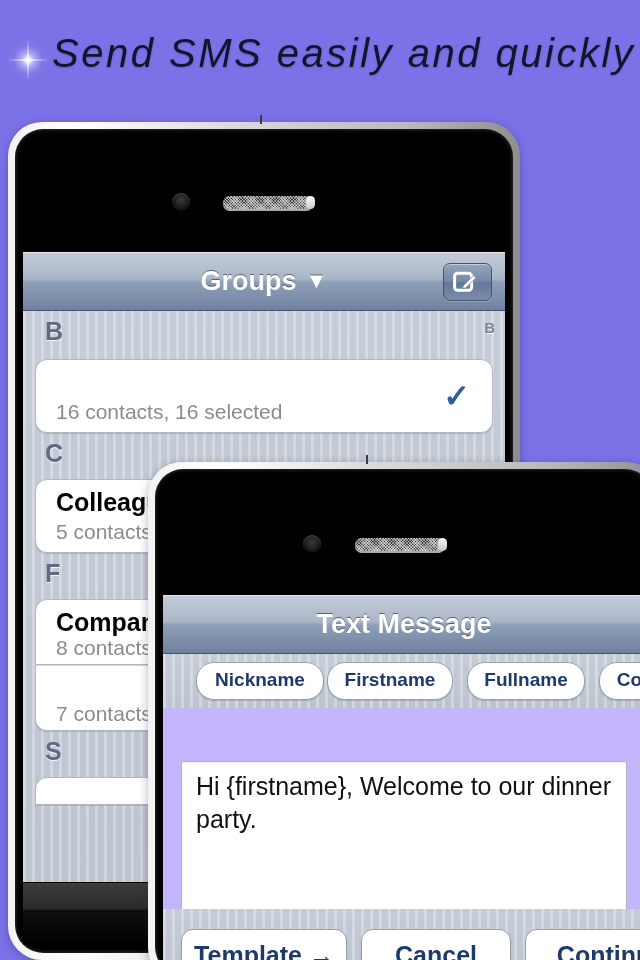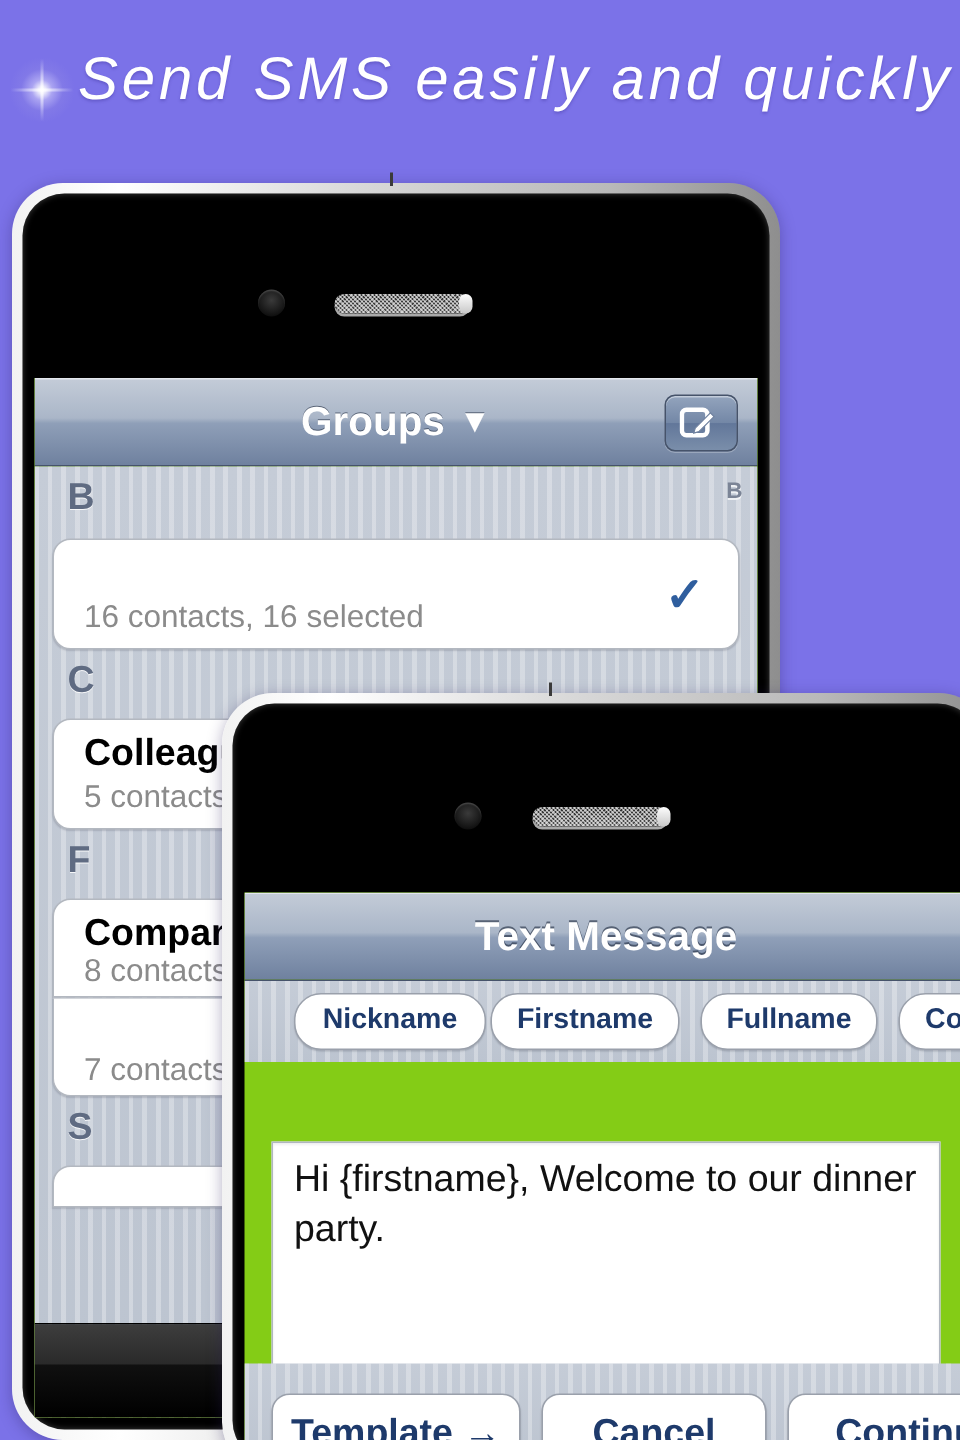--- a/index.html
+++ b/index.html
@@ -22,21 +22,21 @@
   }
   .promo-sparkle:before,.promo-sparkle:after{
     content:"";position:absolute;left:50%;top:50%;
     background:linear-gradient(to right, rgba(255,255,255,0), rgba(255,255,255,.75), rgba(255,255,255,0));
   }
   .promo-sparkle:before{width:42px;height:2px;margin-left:-21px;margin-top:-1px;}
   .promo-sparkle:after{width:2px;height:42px;margin-left:-1px;margin-top:-21px;
     background:linear-gradient(to bottom, rgba(255,255,255,0), rgba(255,255,255,.75), rgba(255,255,255,0));}
   .promo-text{
     position:absolute;left:52px;top:31px;
-    color:#ffffff;font-size:40px;font-style:italic;font-weight:400;
+    color:#0f172a;font-size:40px;font-style:italic;font-weight:400;
     letter-spacing:2.5px;white-space:nowrap;
     text-shadow:0 1px 2px rgba(60,50,150,.35);
   }
 
   
   .phone{position:absolute;}
   .phone .bezel{
     position:absolute;left:0;top:0;width:100%;height:100%;
     border-radius:34px;
     background:linear-gradient(to right,#f2f2f2 0%,#ffffff 14%,#d9d9d9 45%,#b9b9b9 78%,#8e8e8e 100%);
@@ -61,21 +61,21 @@
     background:
       repeating-linear-gradient(45deg, rgba(255,255,255,.55) 0 1px, rgba(0,0,0,0) 1px 2px),
       repeating-linear-gradient(-45deg, rgba(255,255,255,.45) 0 1px, rgba(0,0,0,0) 1px 2px),
       linear-gradient(to bottom,#2a2a2a,#555);
     box-shadow:0 2px 0 rgba(200,200,200,.85), inset 0 0 2px rgba(255,255,255,.3);
   }
   .speaker:after{
     content:"";position:absolute;right:-2px;top:0;width:9px;height:13px;border-radius:7px;
     background:linear-gradient(to bottom,#fdfdfd,#c8c8c8);
   }
-  .screen{position:absolute;overflow:hidden;background:#84cc16;}
+  .screen{position:absolute;overflow:hidden;background:#c4b5fd;}
 
   
   .navbar{
     position:relative;height:58px;width:100%;
     background:linear-gradient(to bottom,#c4ccd8 0%,#aab6c8 46%,#8f9fb8 52%,#6f819f 100%);
     border-bottom:1px solid #46536a;
     box-shadow:inset 0 1px 0 rgba(255,255,255,.55);
   }
   .navbar .title{
     position:absolute;left:0;right:0;top:0;height:58px;line-height:58px;

